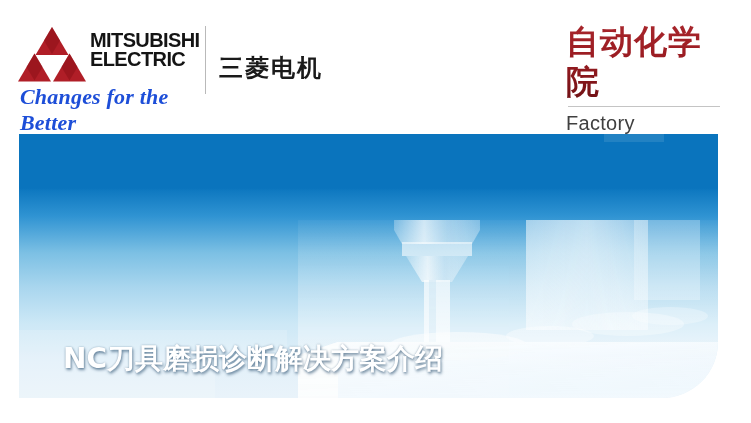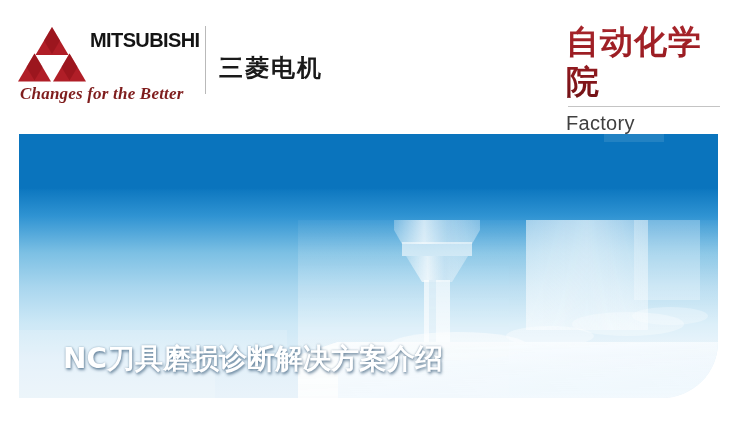--- a/index.html
+++ b/index.html
@@ -15,22 +15,22 @@
   .mits-logo{position:absolute;left:18px;top:24px;width:178px;height:88px;}
   .diamonds{position:absolute;left:0px;top:2px;width:68px;height:56px;}
   .diamonds svg{display:block;}
   .mits-word{position:absolute;left:72px;top:7px;
              font-family:"Liberation Sans","DejaVu Sans",sans-serif;
              font-weight:bold;font-size:20px;line-height:19px;letter-spacing:-0.6px;
              color:#141414;}
   .mits-word span{display:block;}
   .tagline{position:absolute;left:2px;top:60px;
            font-family:"Liberation Serif","DejaVu Serif",serif;
-           font-style:italic;font-weight:bold;font-size:17px;letter-spacing:0.2px;
-           color:#7f1d1d;}
+           font-style:italic;font-weight:bold;font-size:22px;letter-spacing:0.2px;
+           color:#1d4ed8;}
 
   .vdiv{position:absolute;left:205px;top:26px;width:1px;height:68px;background:#b9b9b9;}
 
   .mits-cn{position:absolute;left:219px;top:52px;
            font-family:"DejaVu Sans","Liberation Sans",sans-serif;
            font-size:24px;font-weight:600;letter-spacing:2px;color:#1a1a1a;}
 
   
   .fa-block{position:absolute;left:566px;top:22px;width:160px;height:84px;}
   .fa-cn{font-size:33px;font-weight:bold;letter-spacing:1px;line-height:40px;
@@ -82,20 +82,21 @@
           <polygon points="16.5,27.5 33,55.5 0,55.5" fill="#B01E27"></polygon>
           <polygon points="51.5,27.5 68,55.5 35,55.5" fill="#B01E27"></polygon>
           <polygon points="34,1 42,14.5 34,28 26,14.5" fill="#8D1117" opacity=".55"></polygon>
           <polygon points="16.5,27.5 24.5,41 16.5,54.5 8.5,41" fill="#8D1117" opacity=".55"></polygon>
           <polygon points="51.5,27.5 59.5,41 51.5,54.5 43.5,41" fill="#8D1117" opacity=".55"></polygon>
         </svg>
       </div>
 
       <div class="mits-word">
         <span>MITSUBISHI</span>
+        <span>ELECTRIC</span>
       </div>
 
       <div class="tagline">Changes for the Better</div>
     </div>
 
     <div class="vdiv"></div>
 
     <div class="mits-cn">三菱电机</div>
 
     <div class="fa-block">

